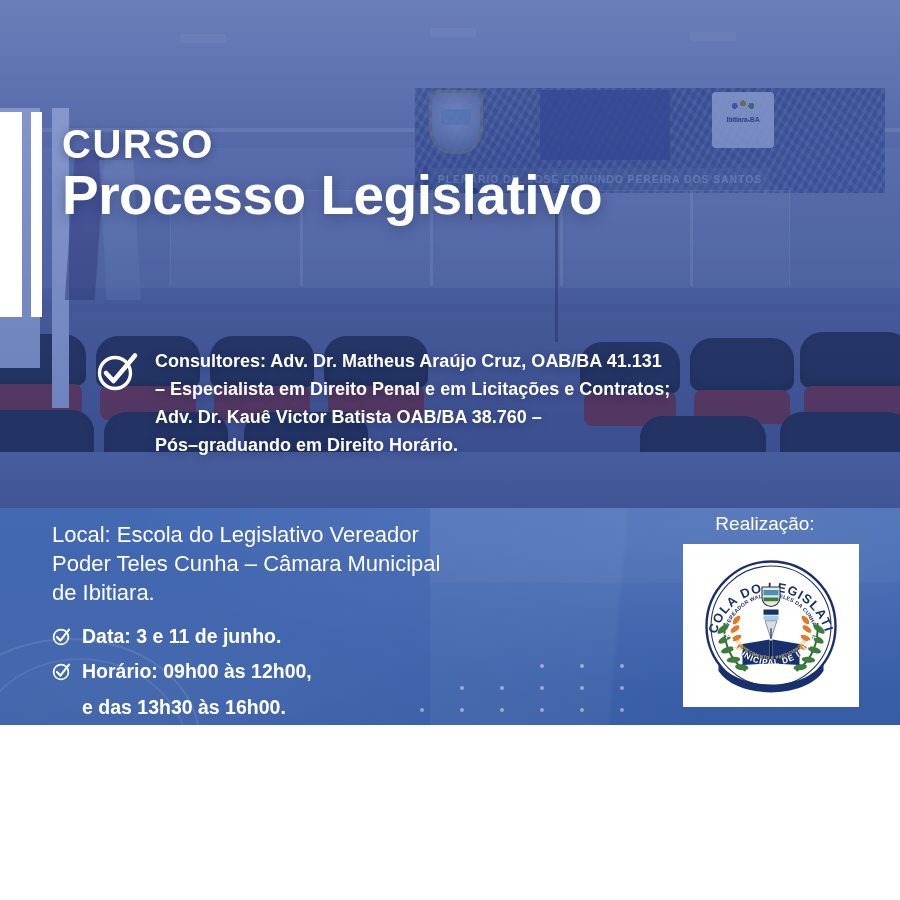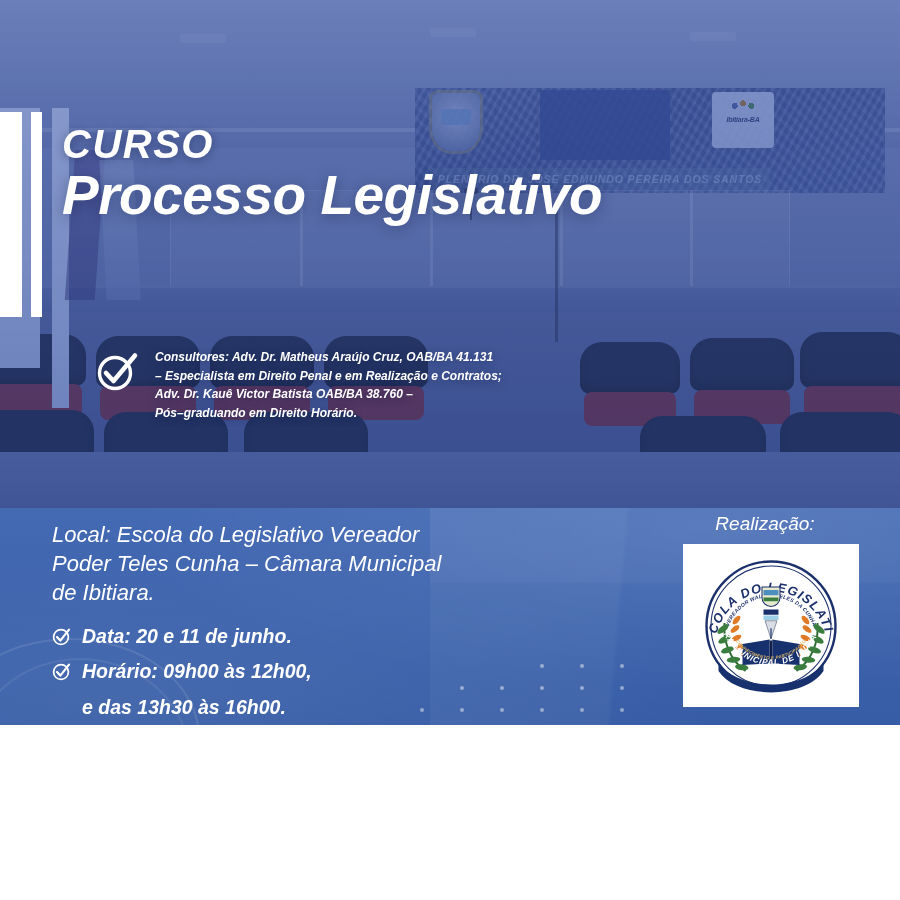--- a/index.html
+++ b/index.html
@@ -2,21 +2,21 @@
 <html><head>
 <meta charset="utf-8">
 <style>
   * { margin:0; padding:0; box-sizing:border-box; }
   html,body { width:900px; height:900px; }
   body {
     font-family:"Liberation Sans", sans-serif;
     background:#ffffff;
     overflow:hidden;
   }
-  .poster { position:relative; width:900px; height:900px; overflow:hidden; background:#0f766e;font-style:italic; }
+  .poster { position:relative; width:900px; height:900px; overflow:hidden; background:#0f766e; }
 
   
   .photo {
     position:absolute; left:0; top:0; width:900px; height:510px;
     overflow:hidden;
     background:#8d9cc4;
   }
   .ceiling {
     position:absolute; left:0; top:0; width:900px; height:155px;
     background:
@@ -161,21 +161,21 @@
     white-space:nowrap;
   }
 
   
   .cons{
     position:absolute; left:95px; top:348px; width:700px; z-index:8;
     display:flex; gap:16px; align-items:flex-start;
   }
   .chk-big{ flex:0 0 auto; width:44px; height:44px; position:relative; margin-top:2px;}
   .cons-text{
-    color:#fff; font-size:12px; font-weight:bold; line-height:1.55;
+    color:#fff; font-size:18px; font-weight:bold; line-height:1.55;
     text-shadow:0 2px 8px rgba(20,30,70,.45);
   }
   .cons-text div{ white-space:nowrap; }
 
   
   .bluepanel{
     position:absolute; left:0; top:508px; width:900px; height:217px;
     background:#3a62b0; overflow:hidden;
   }
   .bp-shade{
@@ -331,21 +331,21 @@
 
   <div class="cons">
     <div class="chk-big">
       <svg width="44" height="44" viewBox="0 0 44 44">
         <circle cx="20" cy="23" r="15.5" fill="none" stroke="#ffffff" stroke-width="3.4"></circle>
         <path d="M11 23 L18.5 31 L40 5.5" fill="none" stroke="#ffffff" stroke-width="4.6" stroke-linecap="round" stroke-linejoin="round"></path>
       </svg>
     </div>
     <div class="cons-text">
       <div>Consultores: Adv. Dr. Matheus Araújo Cruz, OAB/BA 41.131</div>
-      <div>– Especialista em Direito Penal e em Realização e Contratos;</div>
+      <div>– Especialista em Direito Penal e em Licitações e Contratos;</div>
       <div>Adv. Dr. Kauê Victor Batista OAB/BA 38.760 –</div>
       <div>Pós–graduando em Direito Horário.</div>
     </div>
   </div>
 
   <div class="bluepanel">
     <div class="bp-shade"></div>
     <div class="bp-ghost"></div>
     <div class="bp-curve"></div>
     <div class="bp-curve2"></div>
@@ -374,21 +374,21 @@
     <div class="localtext">de Ibitiara.</div>
 
     <div class="bullets">
       <div class="brow">
         <span class="chk-sm">
           <svg width="19" height="19" viewBox="0 0 19 19">
             <circle cx="9" cy="10" r="7.4" fill="none" stroke="#ffffff" stroke-width="1.7"></circle>
             <path d="M5 10 L8.3 13.6 L17 2.6" fill="none" stroke="#ffffff" stroke-width="2.2" stroke-linecap="round" stroke-linejoin="round"></path>
           </svg>
         </span>
-        <span class="btext">Data: 20 e 11 de junho.</span>
+        <span class="btext">Data: 3 e 11 de junho.</span>
       </div>
       <div class="brow">
         <span class="chk-sm">
           <svg width="19" height="19" viewBox="0 0 19 19">
             <circle cx="9" cy="10" r="7.4" fill="none" stroke="#ffffff" stroke-width="1.7"></circle>
             <path d="M5 10 L8.3 13.6 L17 2.6" fill="none" stroke="#ffffff" stroke-width="2.2" stroke-linecap="round" stroke-linejoin="round"></path>
           </svg>
         </span>
         <span class="btext">Horário: 09h00 às 12h00,</span>
       </div>

